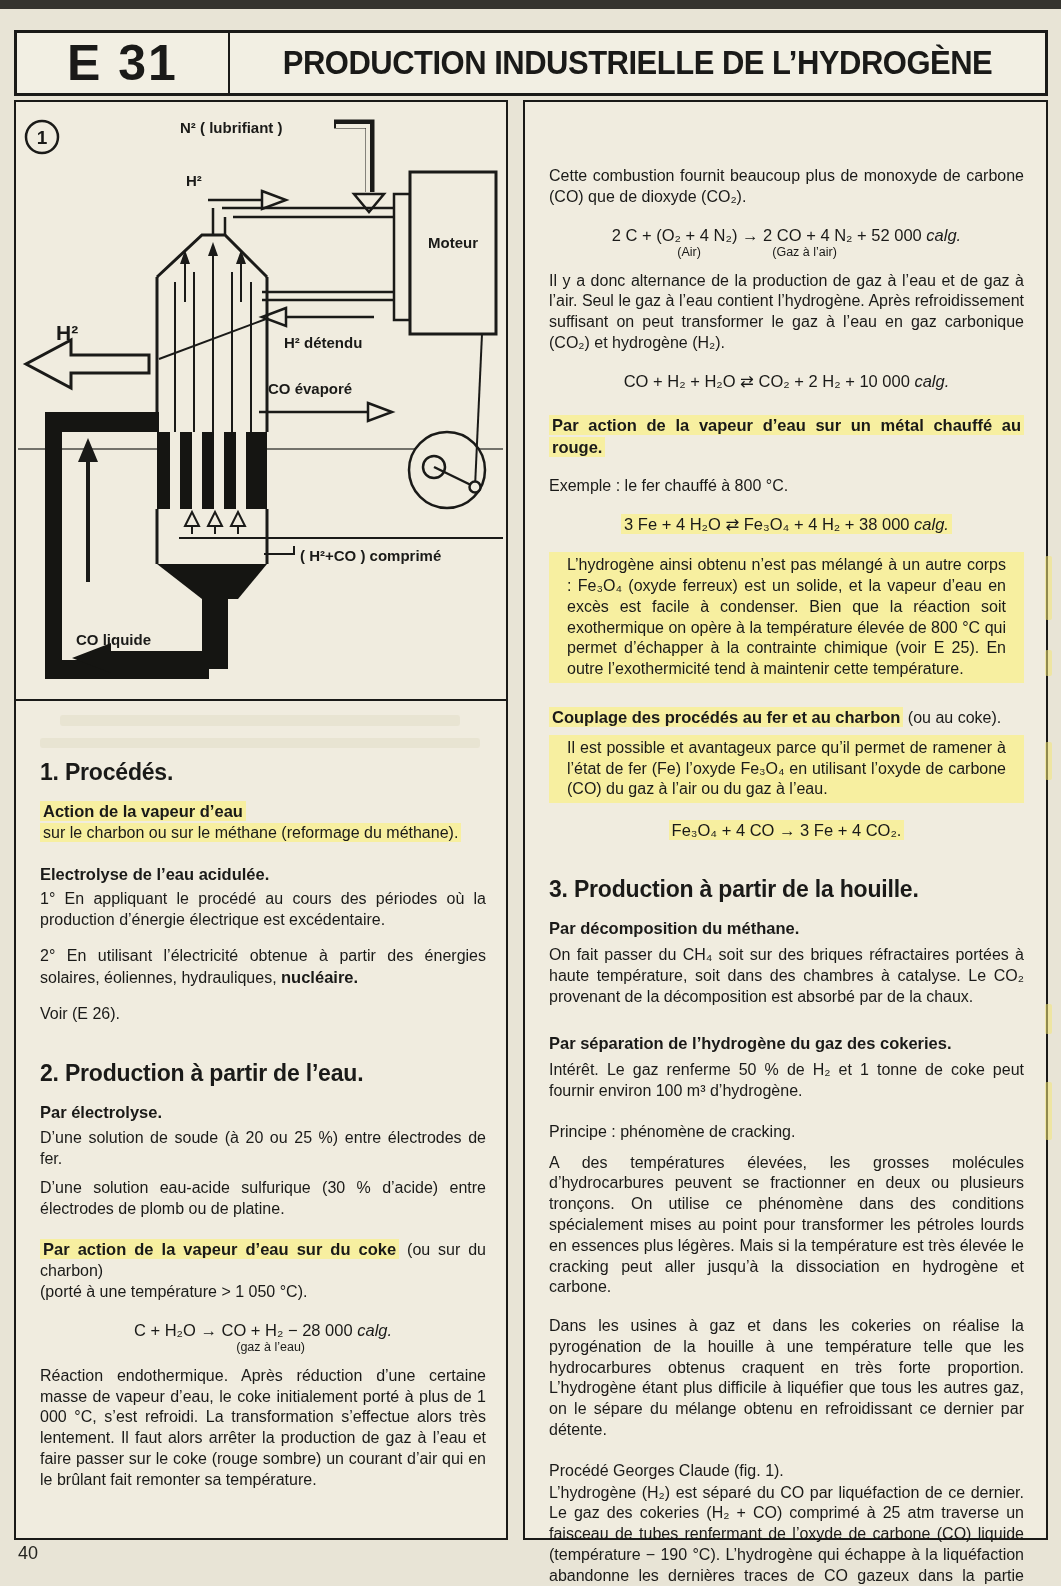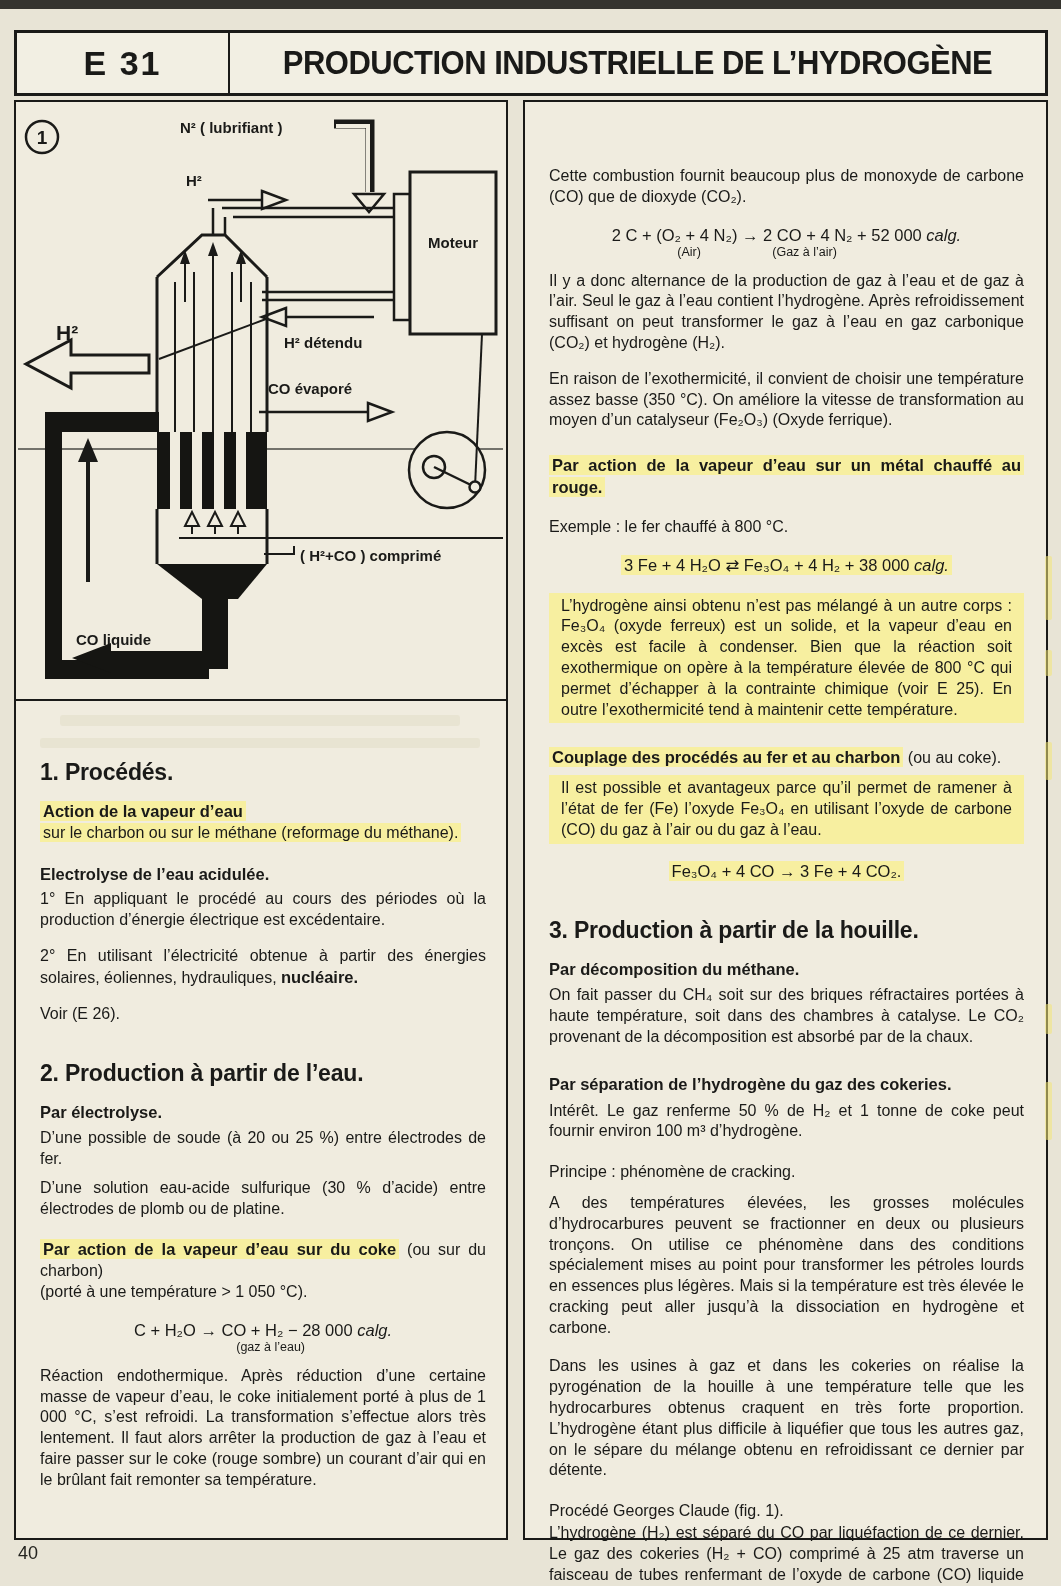--- a/index.html
+++ b/index.html
@@ -11,40 +11,40 @@
   *{box-sizing:border-box;margin:0;padding:0;}
   html,body{background:#d8d4c6;}
   body{font-family:"Liberation Sans","DejaVu Sans",sans-serif;color:var(--ink);}
   .page{position:relative;width:1061px;height:1586px;background:var(--pagebg);overflow:hidden;
         padding:30px 13px 0 14px;}
   .scan-top-bar{position:absolute;top:0;left:0;width:100%;height:9px;background:#35342f;}
 
   
   .header-box{display:flex;height:66px;border:3px solid var(--ink);background:#f2efe3;margin-bottom:4px;}
   .code-cell{width:213px;border-right:2.5px solid var(--ink);display:flex;align-items:center;justify-content:center;}
-  .code-cell span{font-size:34px;font-weight:bold;letter-spacing:2px;}
+  .code-cell span{font-size:50px;font-weight:bold;letter-spacing:2px;}
   .title-cell{flex:1;display:flex;align-items:center;justify-content:center;}
   .title-cell h1{font-size:31px;font-weight:bold;letter-spacing:-0.5px;white-space:nowrap;transform:scaleY(1.08);}
 
   
   .content{display:flex;gap:15px;height:1440px;}
   .col{border:2.5px solid var(--ink);background:var(--paper);height:100%;}
   .col-left{width:494px;flex:0 0 494px;}
   .col-right{width:525px;flex:0 0 525px;padding:64px 22px 20px 24px;}
 
   .figure-box{height:599px;border-bottom:2.5px solid var(--ink);position:relative;}
   .left-text{padding:58px 20px 0 24px;}
 
   
   .p{font-size:16px;line-height:1.30;text-align:justify;margin:0 0 15px;}
   .subhead{font-weight:bold;font-size:16.5px;}
   .section-title{font-size:23px;font-weight:bold;letter-spacing:-0.2px;margin:0 0 15px;}
   .it{}
   .hl{background:var(--hl);padding:1px 3px;box-decoration-break:clone;-webkit-box-decoration-break:clone;}
-  .p-hl{background:var(--hl);padding:3px 12px;}
+  .p-hl{background:var(--hl);padding:3px 18px;}
   .equation{text-align:center;font-size:16.5px;margin:18px 0;white-space:nowrap;}
   .eq-unit{font-style:italic;}
   .eq-wrap{position:relative;margin:18px 0 26px;}
   .eq-wrap .equation{margin:0;}
   .eq-sub{position:absolute;top:19px;font-size:12.5px;}
   .ghost{position:absolute;background:rgba(190,184,140,0.16);border-radius:3px;}
 
   .page-number{position:absolute;left:18px;top:1543px;font-size:18px;color:#23231f;}
 
   .edge-mark{position:absolute;width:7px;background:rgba(243,230,120,0.55);right:9px;border-radius:2px;}
@@ -203,21 +203,21 @@
         <p class="p" style="margin-top:20px;margin-bottom:4px"><span class="subhead">Electrolyse de l’eau acidulée.</span></p>
 
         <p class="p">1°  En appliquant le procédé au cours des périodes où la production d’énergie électrique est excédentaire.</p>
         <p class="p"><span>2°  En utilisant l’électricité obtenue à partir des énergies solaires, éoliennes, hydrauliques, </span><span class="subhead">nucléaire.</span></p>
 
         <p class="p">Voir (E 26).</p>
 
         <h2 class="section-title" style="margin-top:36px">2. Production à partir de l’eau.</h2>
 
         <p class="p" style="margin-bottom:4px"><span class="subhead">Par électrolyse.</span></p>
-        <p class="p" style="margin-bottom:8px"><span class="it">D’une possible de soude</span><span> (à 20 ou 25 %) entre électrodes de fer.</span></p>
+        <p class="p" style="margin-bottom:8px"><span class="it">D’une solution de soude</span><span> (à 20 ou 25 %) entre électrodes de fer.</span></p>
         <p class="p"><span class="it">D’une solution eau-acide sulfurique</span><span> (30 % d’acide) entre électrodes de plomb ou de platine.</span></p>
 
         <p class="p" style="margin-top:20px"><span class="subhead hl">Par action de la vapeur d’eau sur du coke</span><span> (ou sur du charbon)</span><br>
           <span>(porté à une température &gt; 1 050 °C).</span></p>
 
         <div class="eq-wrap">
           <div class="equation"><span>C + H₂O → CO + H₂ − 28 000 </span><span class="eq-unit">calg.</span></div>
           <span class="eq-sub" style="left:44%">(gaz à l’eau)</span>
         </div>
 
@@ -229,22 +229,22 @@
       <p class="p">Cette combustion fournit beaucoup plus de monoxyde de carbone (CO) que de dioxyde (CO₂).</p>
 
       <div class="eq-wrap">
         <div class="equation"><span>2 C + (O₂ + 4 N₂) → 2 CO + 4 N₂ + 52 000 </span><span class="eq-unit">calg.</span></div>
         <span class="eq-sub" style="left:27%">(Air)</span>
         <span class="eq-sub" style="left:47%">(Gaz à l’air)</span>
       </div>
 
       <p class="p">Il y a donc alternance de la production de gaz à l’eau et de gaz à l’air. Seul le gaz à l’eau contient l’hydrogène. Après refroidissement suffisant on peut transformer le gaz à l’eau en gaz carbonique (CO₂) et hydrogène (H₂).</p>
 
-
-      <p class="p">En raison de l’exothermicité, il convient de choisir une température assez basse (350 °C). On améliore la vitesse de transformation au moyen d’un catalyseur (Fe₂O₃) (Oxyde ferrique).</p>
+      <div class="equation"><span>CO + H₂ + H₂O ⇄ CO₂ + 2 H₂ + 10 000 </span><span class="eq-unit">calg.</span></div>
+
 
       <p class="p" style="margin-top:24px;margin-bottom:18px"><span class="subhead hl">Par action de la vapeur d’eau sur un métal chauffé au rouge.</span></p>
       <p class="p"><span>Exemple : </span><span class="it">le fer</span><span> chauffé à 800 °C.</span></p>
 
       <div class="equation"><span class="hl"><span>3 Fe + 4 H₂O ⇄ Fe₃O₄ + 4 H₂ + 38 000 </span><span class="eq-unit">calg.</span></span></div>
 
       <p class="p p-hl">L’hydrogène ainsi obtenu n’est pas mélangé à un autre corps : Fe₃O₄ (oxyde ferreux) est un solide, et la vapeur d’eau en excès est facile à condenser. Bien que la réaction soit exothermique on opère à la température élevée de 800 °C qui permet d’échapper à la contrainte chimique (voir E 25). En outre l’exothermicité tend à maintenir cette température.</p>
 
       <p class="p" style="margin-top:24px;margin-bottom:6px"><span class="subhead hl">Couplage des procédés au fer et au charbon</span><span> (ou au coke).</span></p>
       <p class="p p-hl">Il est possible et avantageux parce qu’il permet de ramener à l’état de fer (Fe) l’oxyde Fe₃O₄ en utilisant l’oxyde de carbone (CO) du gaz à l’air ou du gaz à l’eau.</p>

